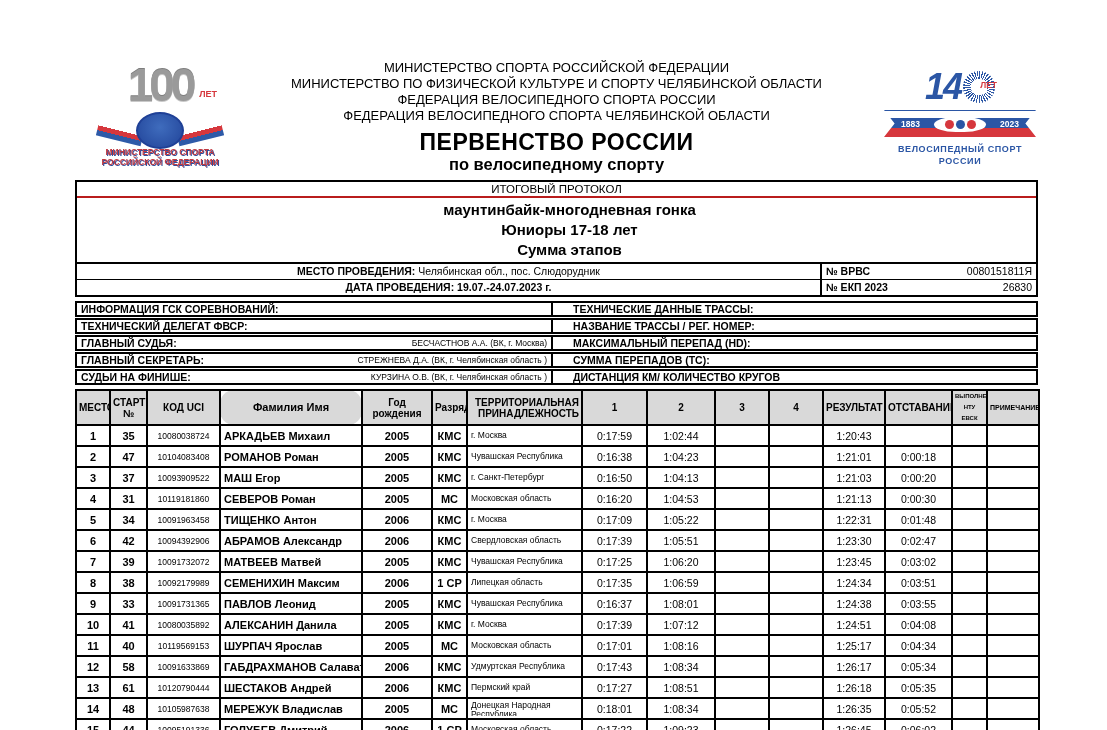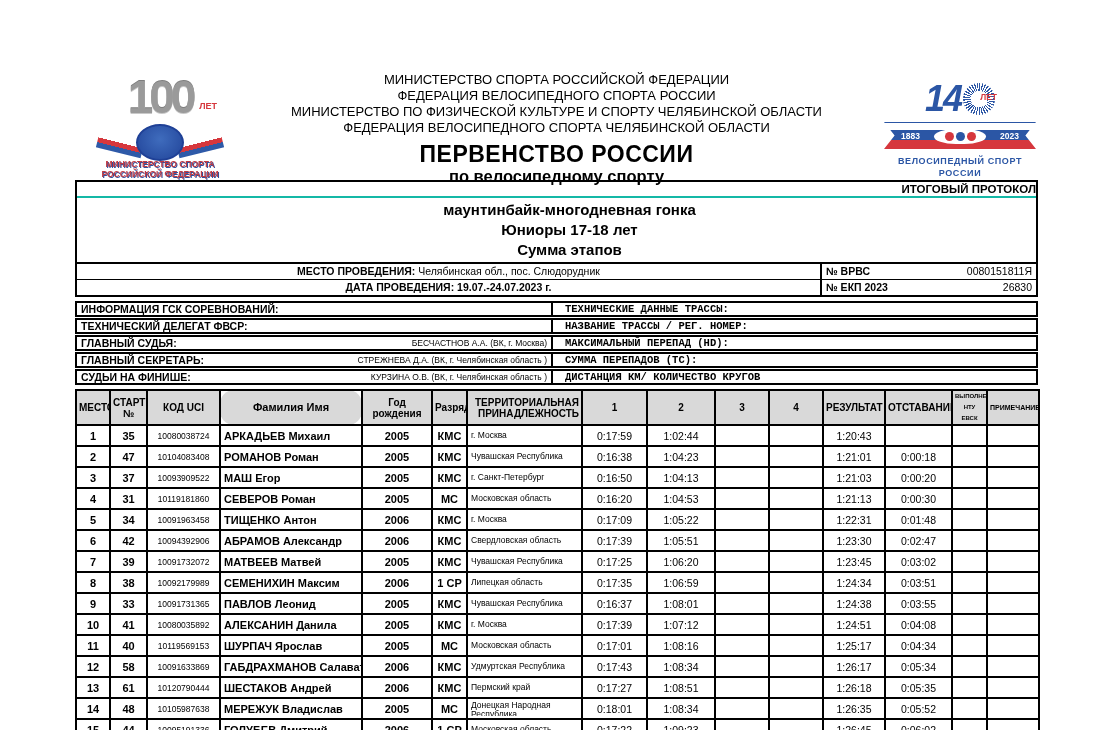--- a/index.html
+++ b/index.html
@@ -1,21 +1,21 @@
 <!DOCTYPE html>
 <html><head>
 <meta charset="utf-8">
 <style>
   html,body{margin:0;padding:0;background:#fff;}
   .page{position:relative;width:1107px;height:730px;background:#fff;overflow:hidden;
         font-family:"Liberation Sans",sans-serif;color:#000;}
   .b{font-weight:bold;}
 
   
-  .hdr{position:absolute;top:70px;left:0;width:100%;height:124px;}
+  .hdr{position:absolute;top:58px;left:0;width:100%;height:124px;}
   .org{position:absolute;left:75px;width:963px;top:2px;text-align:center;}
   .org-line{font-size:13px;line-height:16px;}
   .doc-title{font-size:23px;font-weight:800;line-height:26px;margin-top:5px;letter-spacing:.5px;}
   .doc-subtitle{font-size:16.5px;font-weight:bold;line-height:18px;}
 
   
   .logo100{position:absolute;left:95px;top:4px;width:130px;height:106px;}
   .l100-num{position:relative;text-align:center;font-size:46px;font-weight:800;letter-spacing:-4px;
             color:#9a9a9a;line-height:46px;text-shadow:0 1px 0 #c9c9c9,0 -1px 0 #7e7e7e;}
   .l100-let{position:absolute;right:8px;top:9px;font-size:9px;font-weight:800;letter-spacing:0;
@@ -46,39 +46,39 @@
   .l140-y1{left:17px;} .l140-y2{right:17px;}
   .l140-cyc{position:absolute;left:50%;top:6px;transform:translateX(-50%);width:52px;height:15px;
             background:#fff;border-radius:50% / 60%;display:flex;align-items:center;justify-content:center;gap:2px;}
   .l140-cyc i{width:9px;height:9px;border-radius:50%;background:#d6373d;display:inline-block;}
   .l140-cyc i:nth-child(2){background:#2b56a5;}
   .l140-cap{margin-top:6px;font-size:9px;font-weight:800;letter-spacing:.6px;color:#2b56a5;line-height:12px;}
 
   
   .doc{position:absolute;left:75px;top:180px;width:963px;}
   .topbox{border:2px solid #000;}
-  .tb-row1{height:14px;line-height:14px;text-align:right;font-size:11.5px;font-weight:bold;
-           border-bottom:2px solid #14b8a6;}
+  .tb-row1{height:14px;line-height:14px;text-align:center;font-size:11.5px;font-weight:normal;
+           border-bottom:2px solid #b91c1c;}
   .tb-row2{padding:2px 0;border-bottom:2px solid #000;text-align:center;}
   .tb-row2 div{font-size:15px;font-weight:bold;line-height:20px;padding-left:26px;}
   .tb-row3{display:flex;}
   .meta-left{width:743px;border-right:2px solid #000;}
   .meta-right{flex:1;}
   .meta-line{height:15px;line-height:15px;font-size:10.5px;padding:0 4px;white-space:nowrap;overflow:hidden;
              display:flex;justify-content:space-between;}
   .meta-left .meta-line{justify-content:center;}
   .meta-left .meta-line:first-child,.meta-right .meta-line:first-child{border-bottom:1px solid #000;}
   .mr-val{font-weight:normal;}
 
   
   .officials{margin-top:4px;}
   .of-row{display:flex;border:2px solid #000;margin-bottom:1px;height:12px;}
   .of-left{width:466px;border-right:2px solid #000;display:flex;justify-content:space-between;
            align-items:center;padding:0 4px;overflow:hidden;}
-  .of-right{flex:1;display:flex;align-items:center;padding:0 12px;overflow:hidden;font-family:Liberation Mono, monospace;}
+  .of-right{flex:1;display:flex;align-items:center;padding:0 20px;overflow:hidden;}
   .of-label{font-size:10.5px;font-weight:bold;white-space:nowrap;}
   .of-val{font-size:8.5px;white-space:nowrap;}
 
   
   table{border-collapse:collapse;table-layout:fixed;width:963px;margin-top:4px;}
   th,td{border:2px solid #000;overflow:hidden;}
   th{background:#d9d9d9;font-size:10px;font-weight:bold;height:32px;padding:0 2px;text-align:center;
      vertical-align:middle;line-height:11px;}
   th.h3{font-size:11px;border-radius:14px;}
   th.h6{font-size:10px;text-align:right;}
@@ -108,22 +108,22 @@
       <div class="l100-rib l100-ribR"></div>
       <div class="l100-globe"></div>
       <div class="l100-cap">
         <span>МИНИСТЕРСТВО СПОРТА</span><br>
         <span>РОССИЙСКОЙ ФЕДЕРАЦИИ</span>
       </div>
     </div>
 
     <div class="org">
       <div class="org-line">МИНИСТЕРСТВО СПОРТА РОССИЙСКОЙ ФЕДЕРАЦИИ</div>
+      <div class="org-line">МИНИСТЕРСТВО ПО ФИЗИЧЕСКОЙ КУЛЬТУРЕ И СПОРТУ ЧЕЛЯБИНСКОЙ ОБЛАСТИ</div>
       <div class="org-line">ФЕДЕРАЦИЯ ВЕЛОСИПЕДНОГО СПОРТА РОССИИ</div>
-      <div class="org-line">МИНИСТЕРСТВО ПО ФИЗИЧЕСКОЙ КУЛЬТУРЕ И СПОРТУ ЧЕЛЯБИНСКОЙ ОБЛАСТИ</div>
       <div class="org-line">ФЕДЕРАЦИЯ ВЕЛОСИПЕДНОГО СПОРТА ЧЕЛЯБИНСКОЙ ОБЛАСТИ</div>
       <div class="doc-title">ПЕРВЕНСТВО РОССИИ</div>
       <div class="doc-subtitle">по велосипедному спорту</div>
     </div>
 
     <div class="logo140">
       <div class="l140-row">
         <span class="l140-num">14</span>
         <span class="l140-sun">
           <span class="l140-let">ЛЕТ</span>

